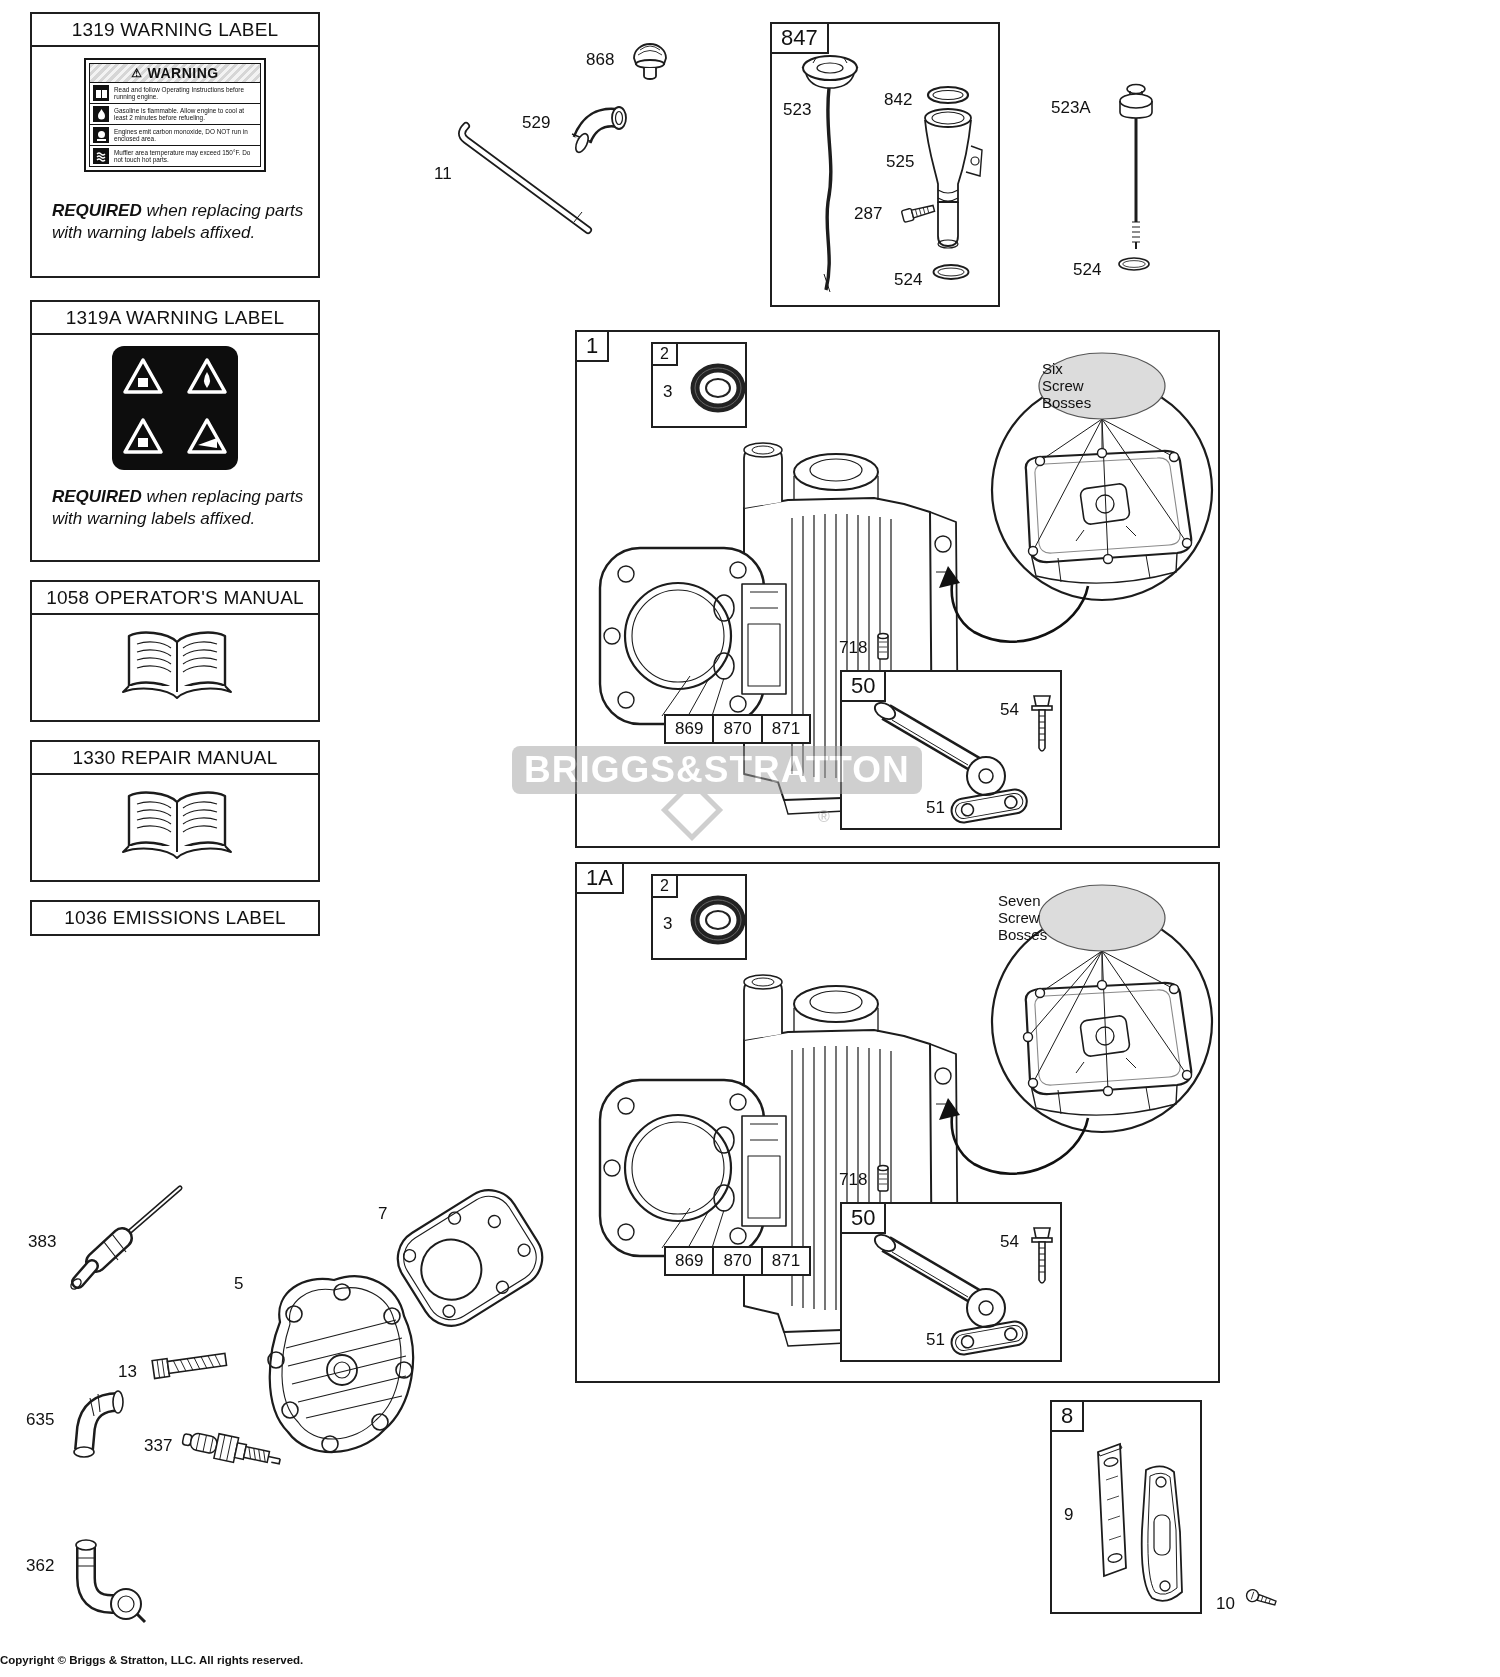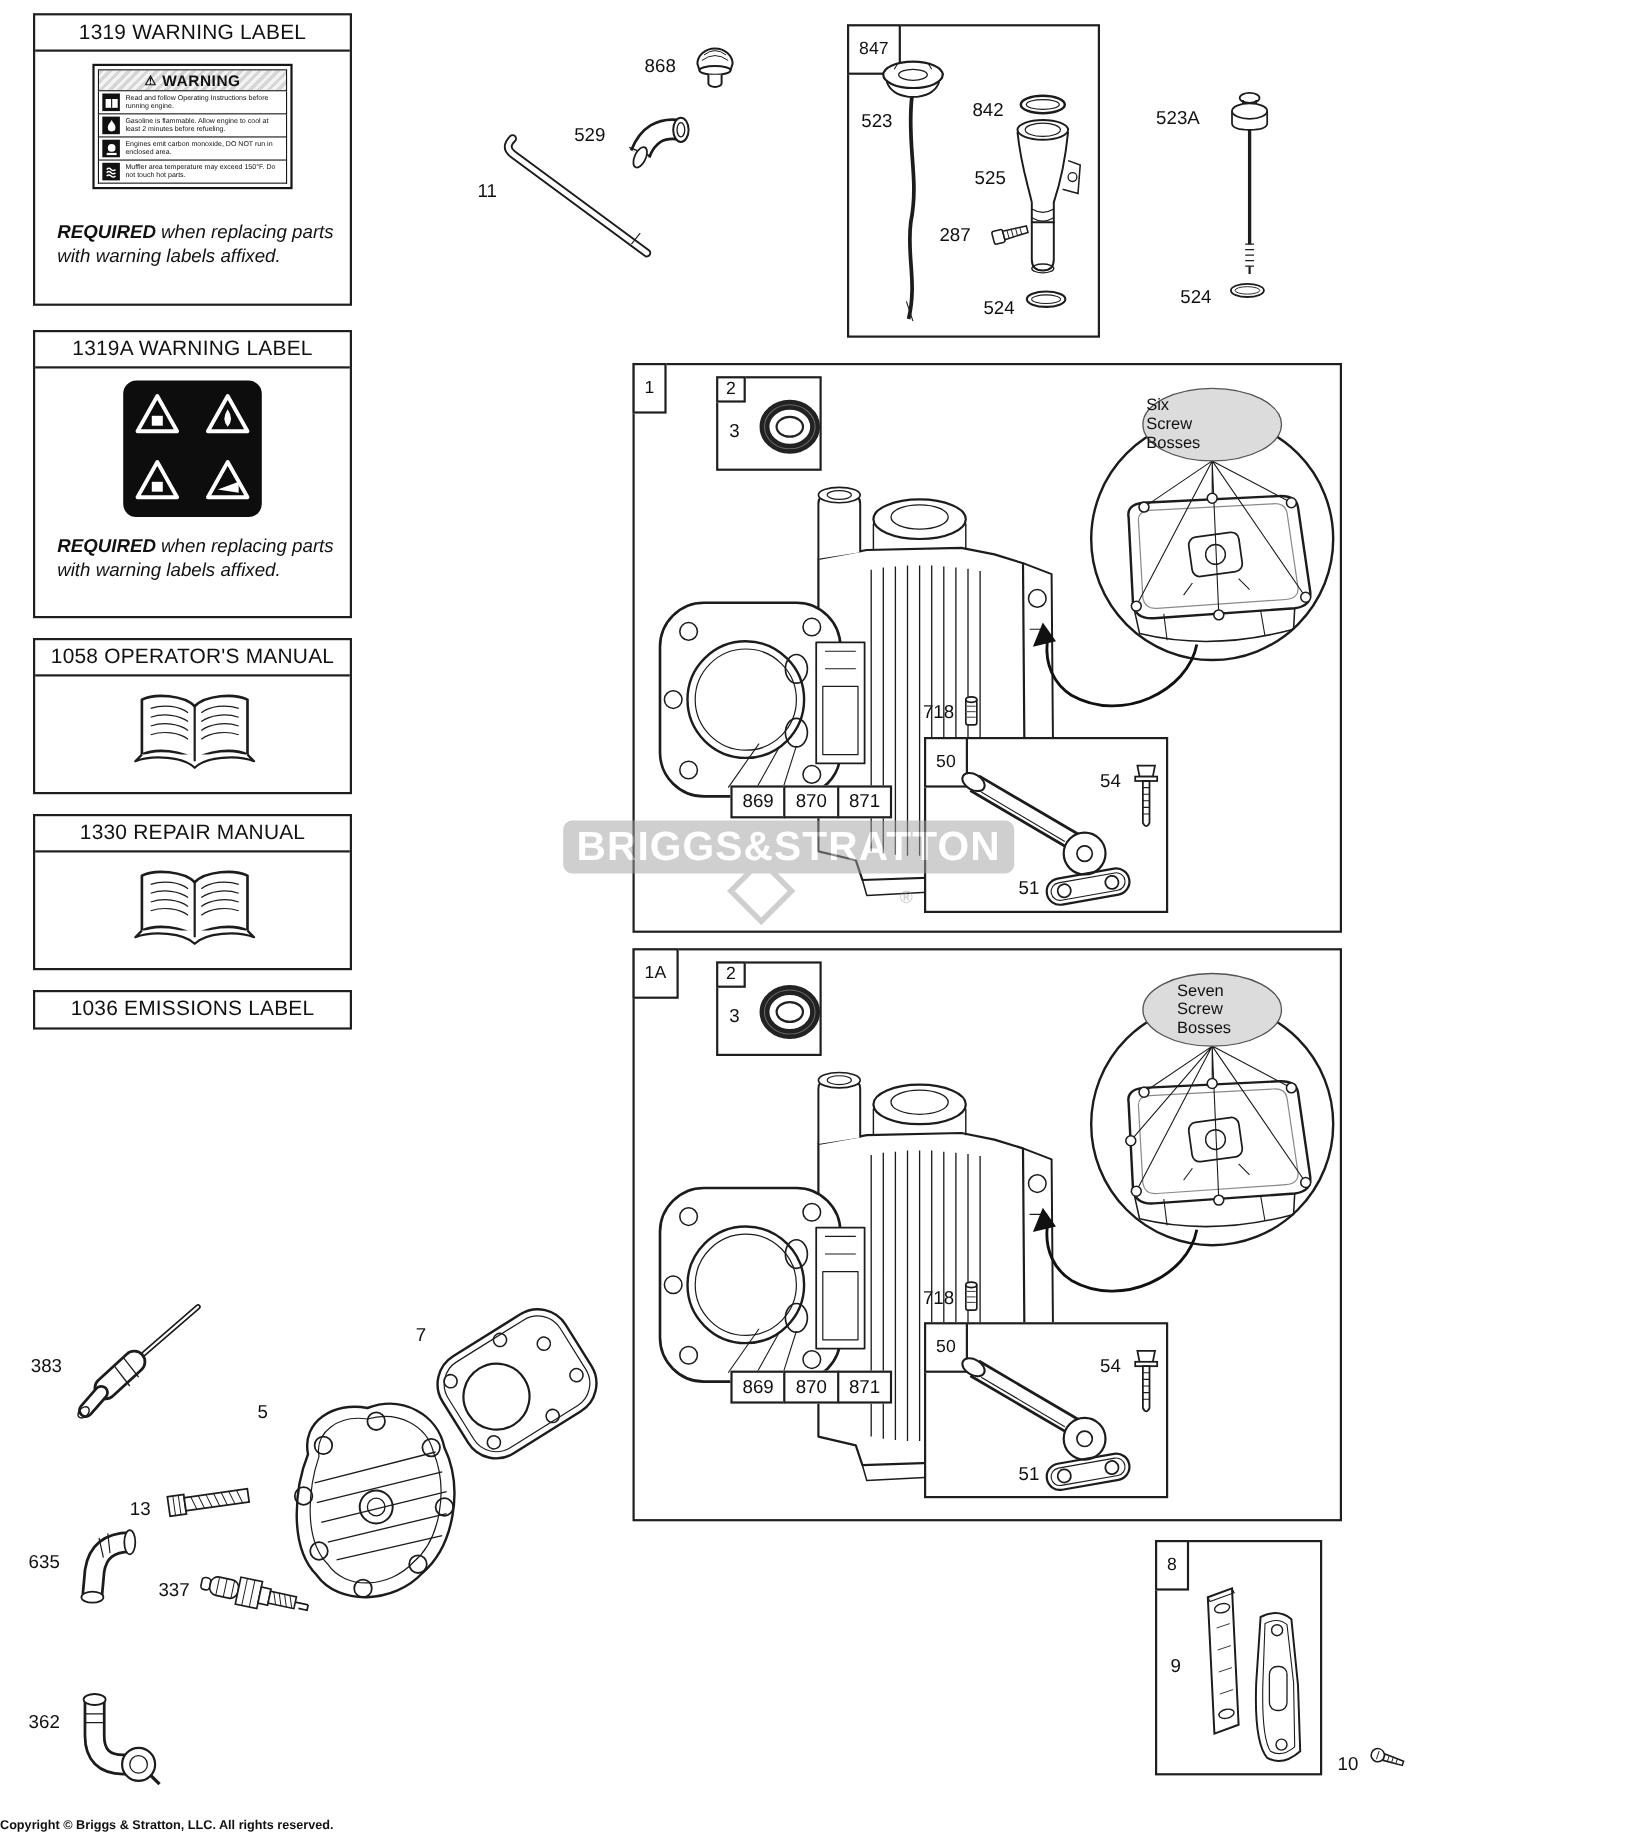--- a/index.html
+++ b/index.html
@@ -1,21 +1,21 @@
 <!DOCTYPE html>
 <html><head>
 <meta charset="utf-8">
 <style>
 *{margin:0;padding:0;box-sizing:border-box}
 body{background:#fff}
 .pg{position:relative;width:1500px;height:1677px;background:#fff;font-family:"Liberation Sans",sans-serif;color:#111;overflow:hidden}
 .abs{position:absolute}
 .lbl{position:absolute;font-size:17px;white-space:nowrap;background:transparent}
 .box{position:absolute;border:2px solid #1f1f1f;background:#fff}
-.corner{position:absolute;top:-2px;left:-2px;border:2px solid #1f1f1f;background:#fff;padding:12px 9px;font-size:16px;line-height:1.1}
+.corner{position:absolute;top:-2px;left:-2px;border:2px solid #1f1f1f;background:#fff;padding:2px 9px;font-size:22px;line-height:1.1}
 .panel{position:absolute;border:2px solid #1f1f1f;background:#fff}
 .ptitle{font-size:19px;text-align:center;padding:5px 4px 4px;border-bottom:2px solid #1f1f1f;letter-spacing:.2px}
 .req{position:absolute;font-style:italic;font-size:17px;line-height:1.3}
 .req .rq{font-weight:bold}
 .row3{position:absolute;display:flex}
 .row3>div{border:2px solid #1f1f1f;background:#fff;padding:3px 9px;font-size:17px;margin-left:-2px}
 .row3>div:first-child{margin-left:12px}
 .wlabel{position:absolute;border:2px solid #151515;background:#fff;padding:3px;width:182px}
 .whead{display:flex;align-items:center;justify-content:center;gap:5px;border:1.5px solid #151515;background:repeating-linear-gradient(135deg,#d6d6d6 0 3px,#f3f3f3 3px 6px);font-weight:bold;font-size:14px;padding:1px 0;letter-spacing:.5px}
 .wtri{font-size:12px}
@@ -526,21 +526,21 @@
     <circle cx="56" cy="121" r="4.5"></circle>
         <circle cx="118" cy="113" r="4.5"></circle>
         <circle cx="190" cy="117" r="4.5"></circle>
     <circle cx="203" cy="203" r="4.5"></circle>
         <circle cx="124" cy="219" r="4.5"></circle>
         <circle cx="49" cy="211" r="4.5"></circle>
         <circle cx="44" cy="165" r="4.5"></circle>
   </g>
   <ellipse cx="118" cy="46" rx="63" ry="33" fill="#dcdcdc" stroke="#555" stroke-width="1.2"></ellipse>
 </svg>
-<div class="balloon-text" style="left:1070px;top:893px">
+<div class="balloon-text" style="left:998px;top:893px">
   <span>Seven</span>
   <span>Screw</span>
   <span>Bosses</span>
 </div>
 <svg class="abs" style="left:930px;top:1088px" width="168" height="108">
       <use href="#sym-arrow"></use>
     </svg>
 
 <div class="box" style="left:651px;top:874px;width:96px;height:86px">
   <div class="corner" style="padding:1px 7px;font-size:16px">2</div>

